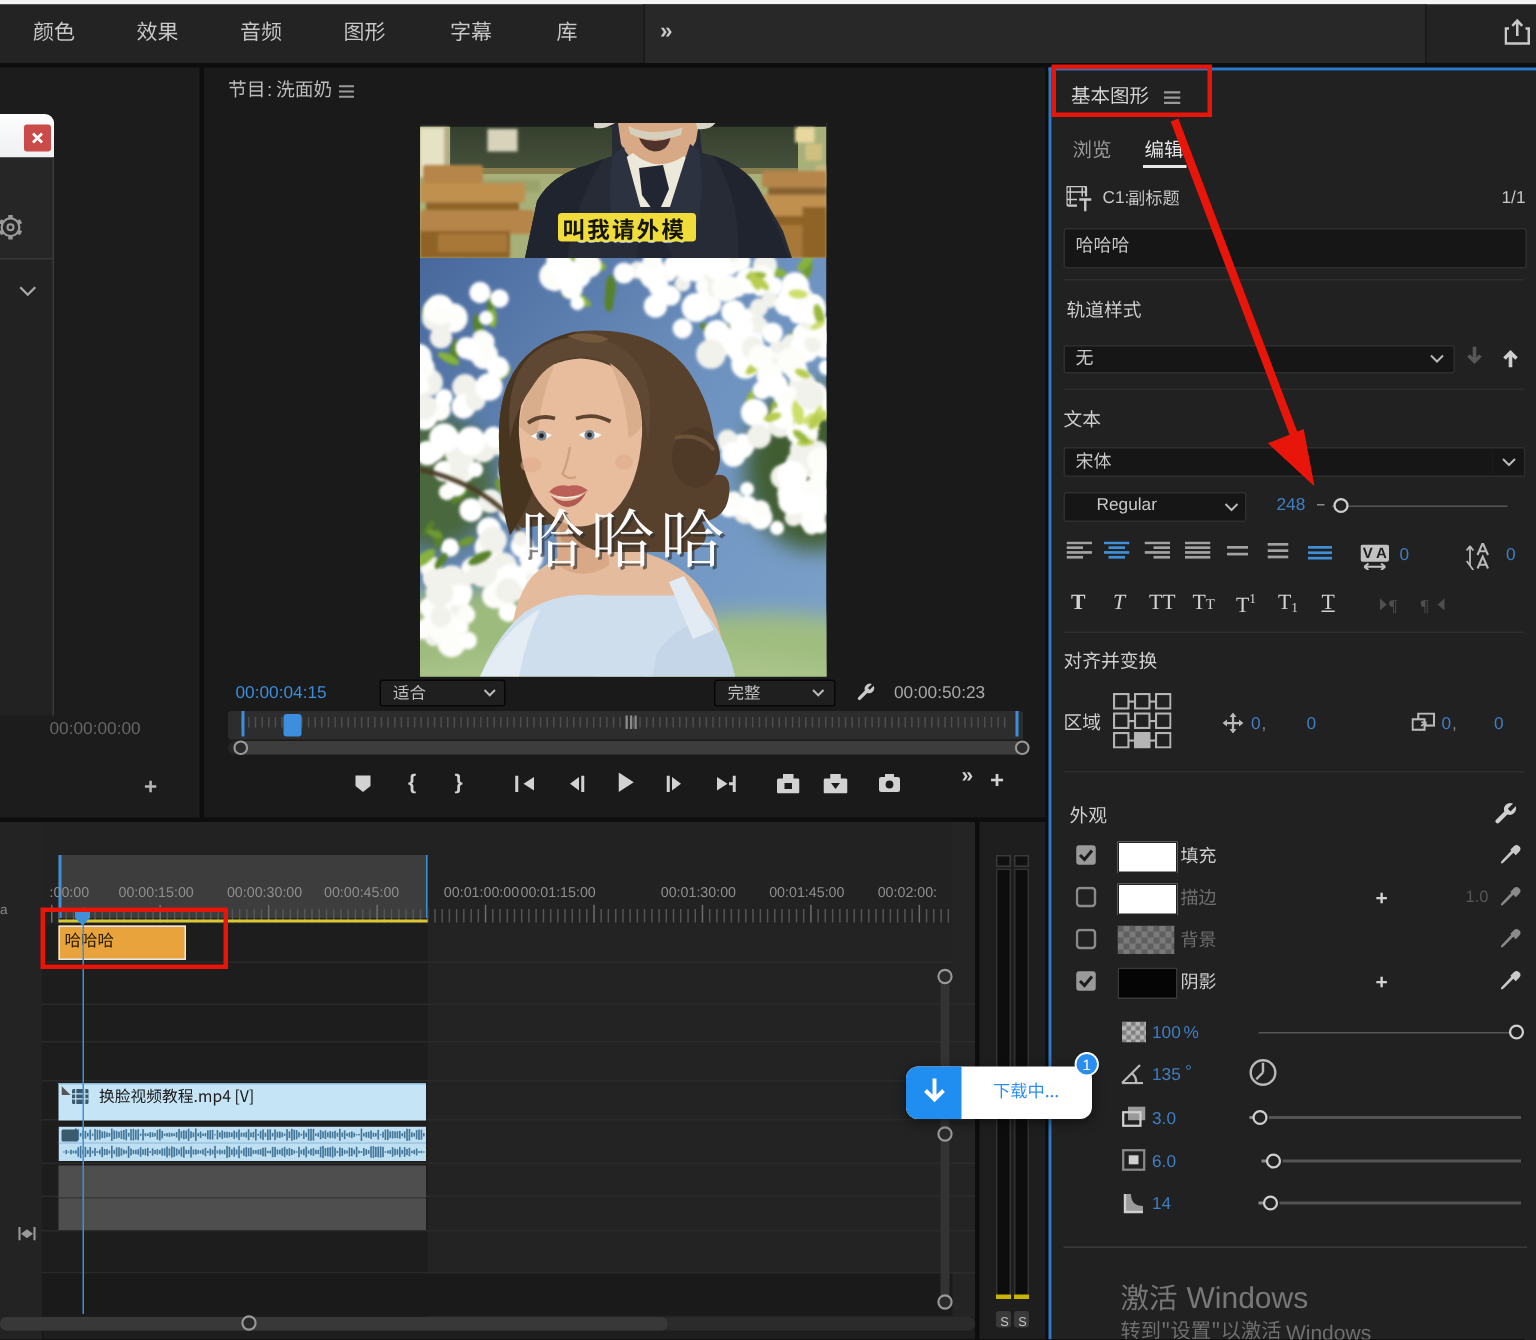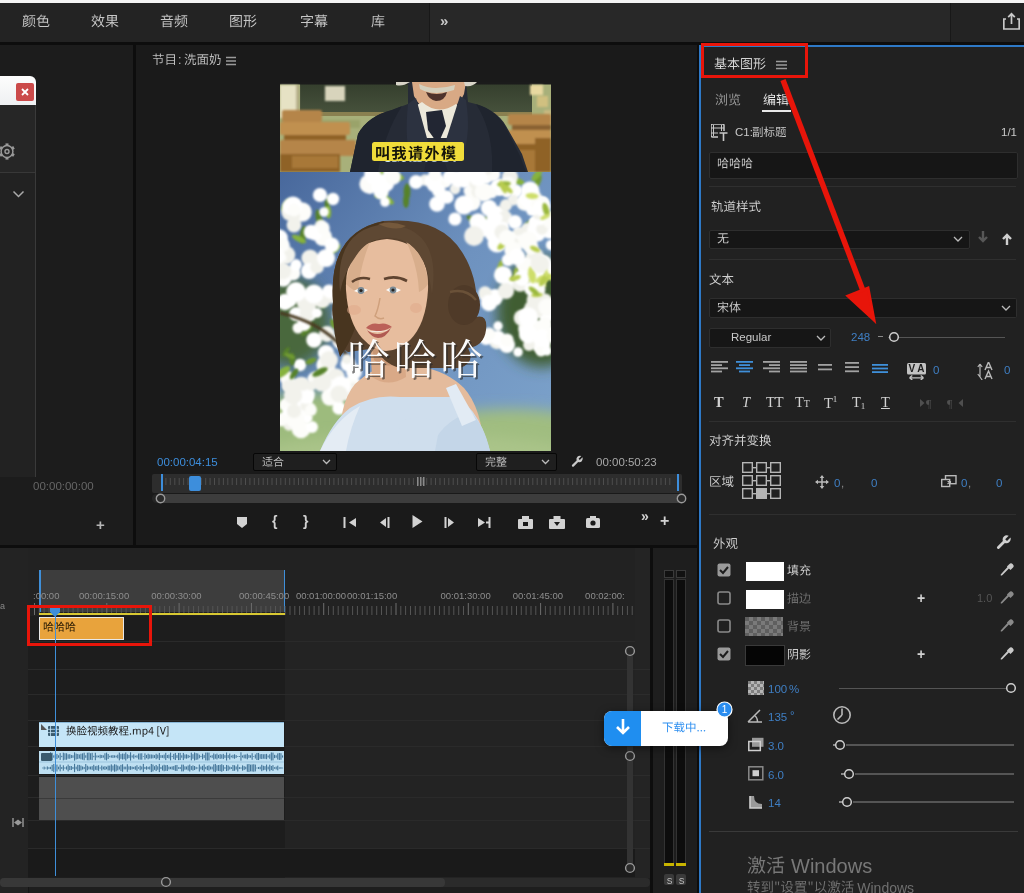--- a/index.html
+++ b/index.html
@@ -1127,21 +1127,21 @@
 <div class="abs" style="left:0;top:548px;width:650px;height:345px;background:#1e1e1e"></div>
 <div class="abs" style="left:0;top:548px;width:28px;height:345px;background:#232323"></div>
 <div class="abs" style="left:28px;top:548px;width:1px;height:345px;background:#161616"></div>
 <div class="abs" style="left:28px;top:548px;width:622px;height:68px;background:#222"></div>
 <div class="abs" style="left:39px;top:570px;width:246px;height:42px;background:#3d3d3d"></div>
 <div class="abs" style="left:39px;top:570px;width:1.6px;height:42px;background:#3f8fd9"></div>
 <div class="abs" style="left:283.5px;top:570px;width:1.6px;height:42px;background:#3f8fd9"></div>
 <div class="abs" style="left:33px;top:590px;font:normal 9.5px 'Liberation Sans',sans-serif;color:#8e8e8e;letter-spacing:0;white-space:nowrap;">:00:00</div>
 <div class="abs" style="left:79.0px;top:590px;font:normal 9.5px 'Liberation Sans',sans-serif;color:#8e8e8e;letter-spacing:0;white-space:nowrap;">00:00:15:00</div>
 <div class="abs" style="left:151.3px;top:590px;font:normal 9.5px 'Liberation Sans',sans-serif;color:#8e8e8e;letter-spacing:0;white-space:nowrap;">00:00:30:00</div>
-<div class="abs" style="left:239px;top:590px;font:normal 9.5px 'Liberation Sans',sans-serif;color:#8e8e8e;letter-spacing:0;white-space:nowrap;">00:00:45:00</div>
+<div class="abs" style="left:216px;top:590px;font:normal 9.5px 'Liberation Sans',sans-serif;color:#8e8e8e;letter-spacing:0;white-space:nowrap;">00:00:45:00</div>
 <div class="abs" style="left:295.9px;top:590px;font:normal 9.5px 'Liberation Sans',sans-serif;color:#8e8e8e;letter-spacing:0;white-space:nowrap;">00:01:00:00</div>
 <div class="abs" style="left:347px;top:590px;font:normal 9.5px 'Liberation Sans',sans-serif;color:#8e8e8e;letter-spacing:0;white-space:nowrap;">00:01:15:00</div>
 <div class="abs" style="left:440.5px;top:590px;font:normal 9.5px 'Liberation Sans',sans-serif;color:#8e8e8e;letter-spacing:0;white-space:nowrap;">00:01:30:00</div>
 <div class="abs" style="left:512.8px;top:590px;font:normal 9.5px 'Liberation Sans',sans-serif;color:#8e8e8e;letter-spacing:0;white-space:nowrap;">00:01:45:00</div>
 <div class="abs" style="left:585.0999999999999px;top:590px;font:normal 9.5px 'Liberation Sans',sans-serif;color:#8e8e8e;letter-spacing:0;white-space:nowrap;">00:02:00:</div>
 <svg class="abs" style="left:28px;top:603px;" width="622" height="13" viewBox="28 0 622 13">
     <rect x="34.0" y="0" width="1" height="12" fill="#6e6e6e"></rect>
     <rect x="38.8" y="3" width="1" height="9" fill="#555"></rect>
     <rect x="43.6" y="3" width="1" height="9" fill="#555"></rect>
     <rect x="48.5" y="3" width="1" height="9" fill="#555"></rect>

